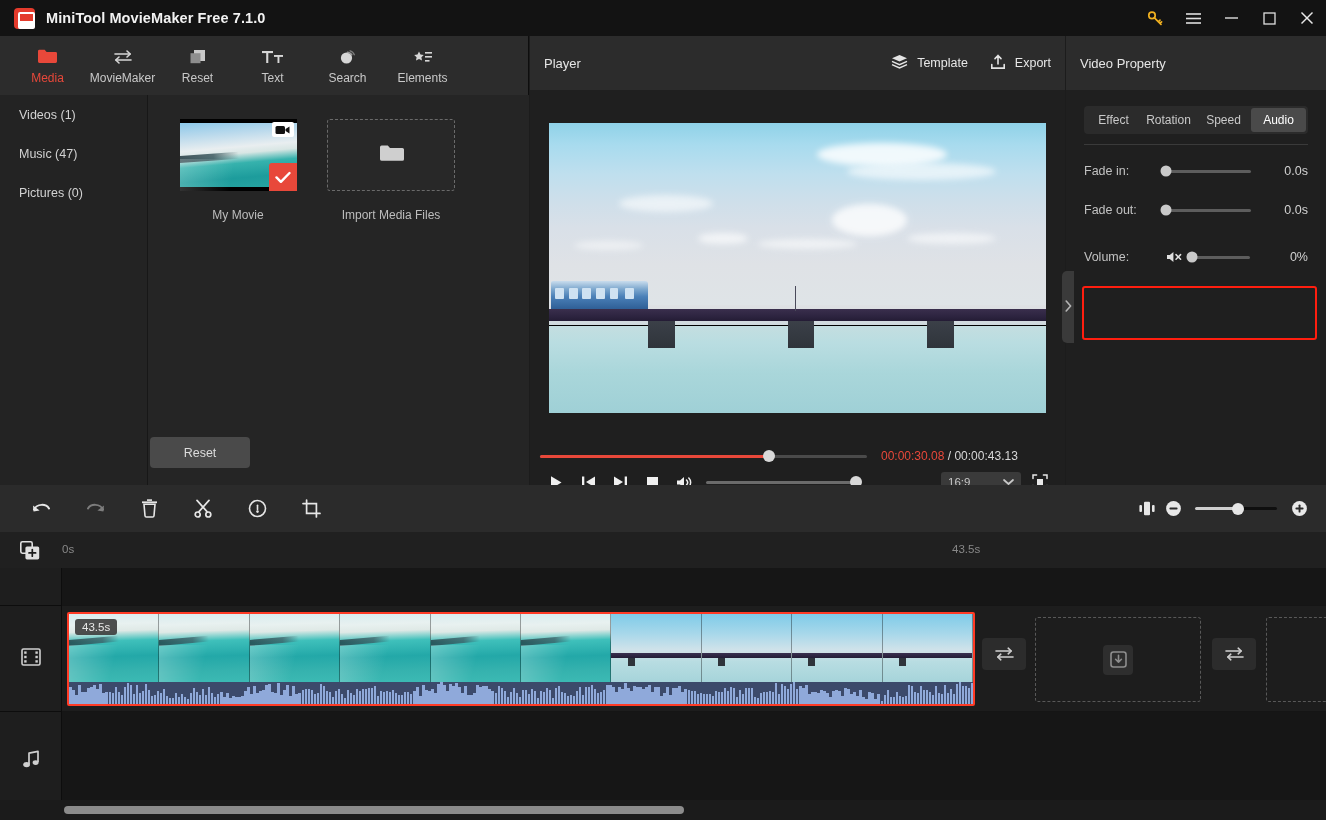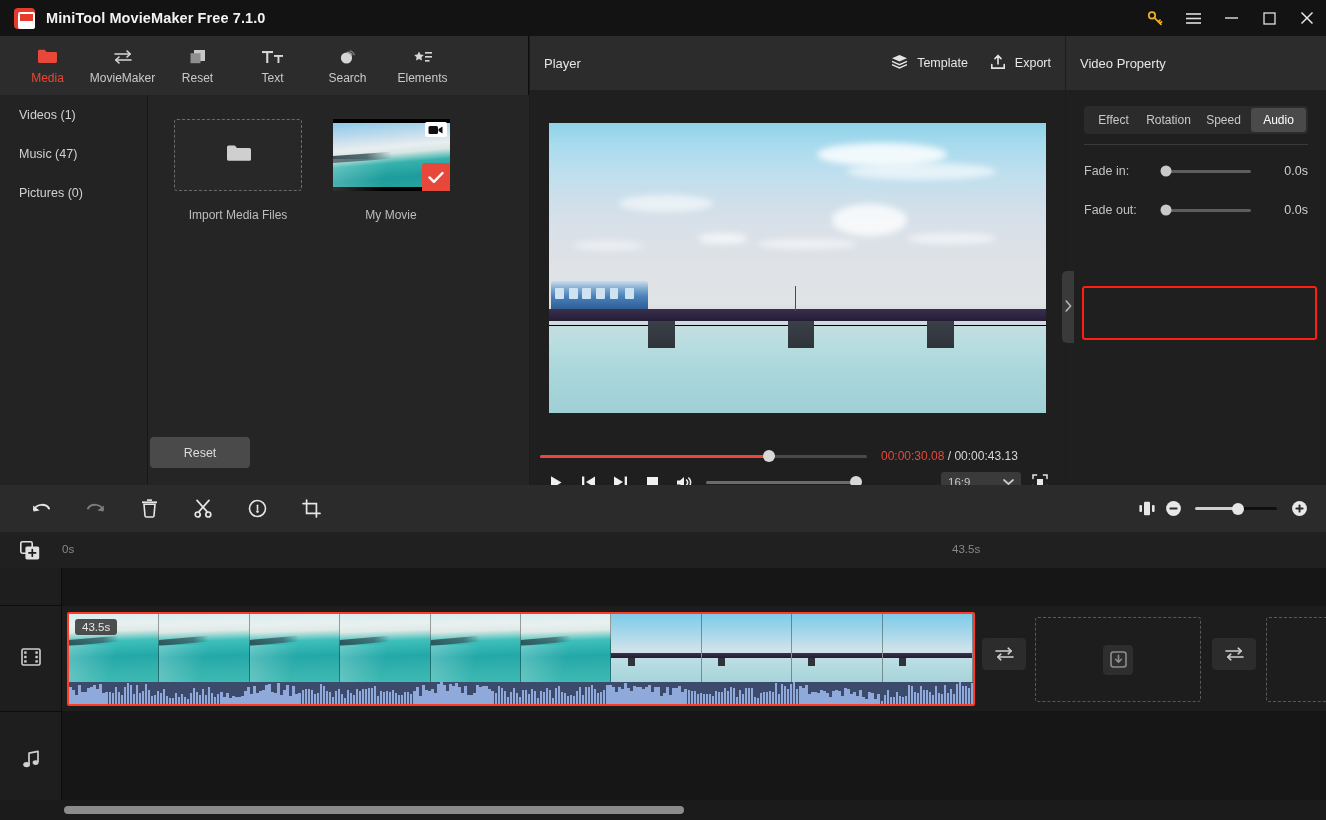--- a/index.html
+++ b/index.html
@@ -442,47 +442,47 @@
               <span>Music (47)</span>
             </div>
           <div class="album-item">
               <span>Pictures (0)</span>
             </div>
         </div>
 
         <div class="media-area">
 
           <div class="media-grid">
-            <div class="media-cell">
-              <div class="import-box">
-                <span>
-                  <svg width="25" height="20" viewBox="0 0 25 20">
-                      <path d="M1 4.2a1.6 1.6 0 0 1 1.6-1.6h6.2l2.2 2.4h12.4a1.6 1.6 0 0 1 1.6 1.6v9.6a1.6 1.6 0 0 1-1.6 1.6H2.6A1.6 1.6 0 0 1 1 16z" fill="#cfcfcf"></path>
-                    </svg>
-                </span>
-              </div>
-              <div class="media-caption">Import Media Files</div>
-            </div>
-
             <div class="media-cell">
               <div class="thumb-box">
                 <div class="thumb-img"></div>
                 <div class="vid-badge">
                   <svg width="15" height="10" viewBox="0 0 15 10">
                       <rect x="0.5" y="1" width="9.5" height="8" rx="1.5" fill="#111"></rect>
                       <path d="M10.5 4l4-2.4v6.8l-4-2.4z" fill="#111"></path>
                     </svg>
                 </div>
                 <div class="check-badge">
                   <svg width="16" height="13" viewBox="0 0 16 13">
                       <path d="M1.5 6.4l4.4 4.4L14.5 2" stroke="#fff" stroke-width="2.4" fill="none" stroke-linecap="round" stroke-linejoin="round"></path>
                     </svg>
                 </div>
               </div>
               <div class="media-caption">My Movie</div>
+            </div>
+
+            <div class="media-cell">
+              <div class="import-box">
+                <span>
+                  <svg width="25" height="20" viewBox="0 0 25 20">
+                      <path d="M1 4.2a1.6 1.6 0 0 1 1.6-1.6h6.2l2.2 2.4h12.4a1.6 1.6 0 0 1 1.6 1.6v9.6a1.6 1.6 0 0 1-1.6 1.6H2.6A1.6 1.6 0 0 1 1 16z" fill="#cfcfcf"></path>
+                    </svg>
+                </span>
+              </div>
+              <div class="media-caption">Import Media Files</div>
             </div>
           </div>
         </div>
       </div>
     </div>
 
     <div class="player-panel">
       <div class="player-head">
         <div class="ptitle">Player</div>
         <div class="phead-actions">
@@ -631,20 +631,36 @@
       </div>
 
       <div class="prop-row">
         <div class="prop-label">Fade out:</div>
         <div class="pslider">
           <div class="pknob" style="left:0%;"></div>
         </div>
         <div class="pval">0.0s</div>
       </div>
 
+      <div class="prop-row volume">
+        <div class="prop-label">Volume:</div>
+        <div class="mute-icon-rp">
+          <svg width="17" height="14" viewBox="0 0 17 14">
+              <path d="M1 5h2.8L7.4 2v10L3.8 9H1z" fill="#e0e0e0"></path>
+              <g stroke="#e0e0e0" stroke-width="1.5" stroke-linecap="round">
+                <line x1="10" y1="4.6" x2="14.6" y2="9.2"></line>
+                <line x1="14.6" y1="4.6" x2="10" y2="9.2"></line>
+              </g>
+            </svg>
+        </div>
+        <div class="pslider" style="width:58px;">
+          <div class="pknob" style="left:0%;"></div>
+        </div>
+        <div class="pval">0%</div>
+      </div>
 
       <div class="vol-highlight"></div>
     </div>
 
     <div class="collapse-handle">
       <span>
         <svg width="7" height="12" viewBox="0 0 7 12">
             <path d="M1.2 1l4.4 5-4.4 5" stroke="#b5b5b5" stroke-width="1.6" fill="none" stroke-linecap="round" stroke-linejoin="round"></path>
           </svg>
       </span>

